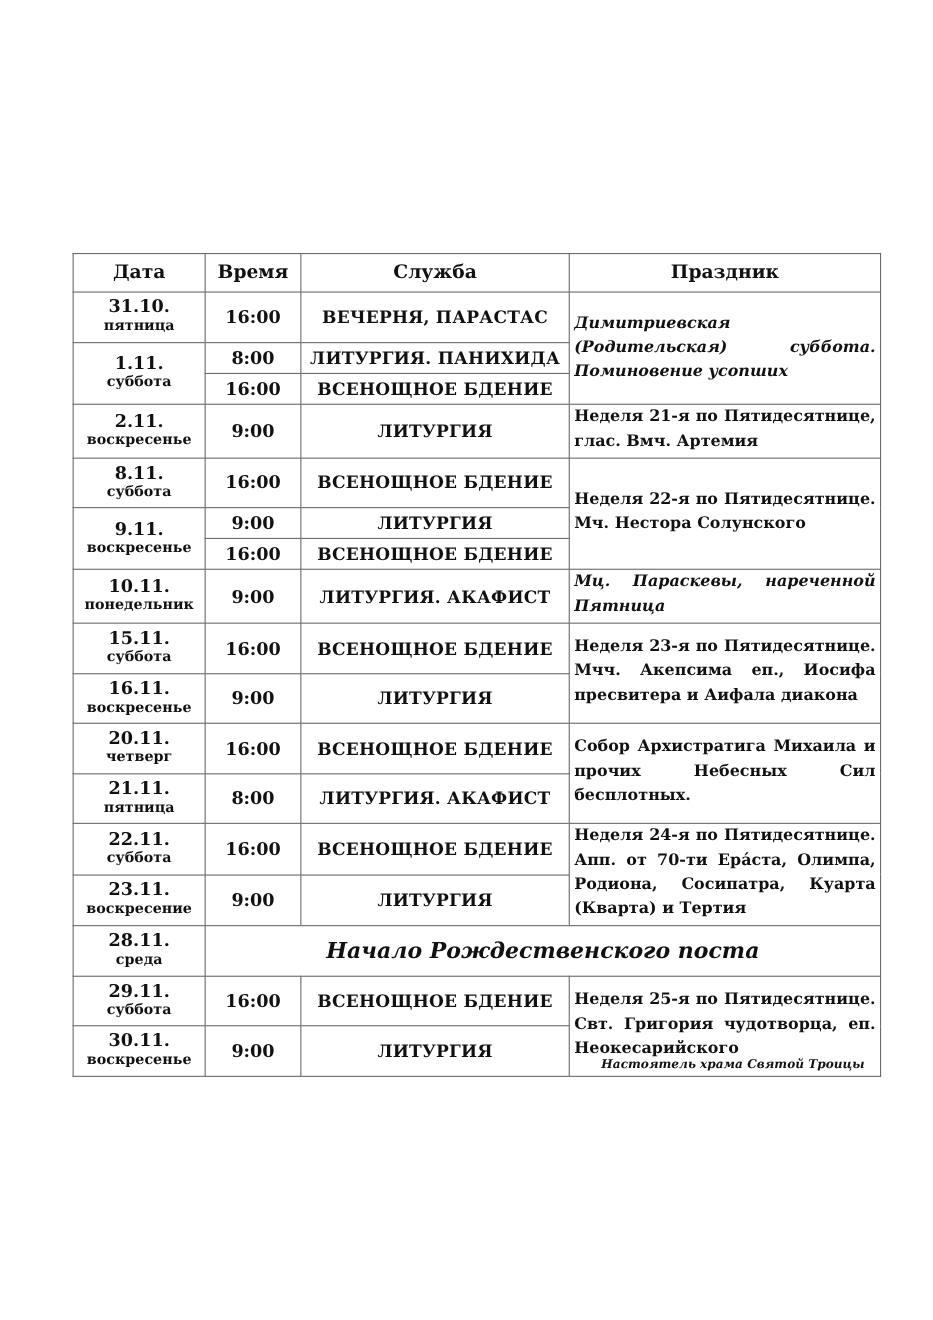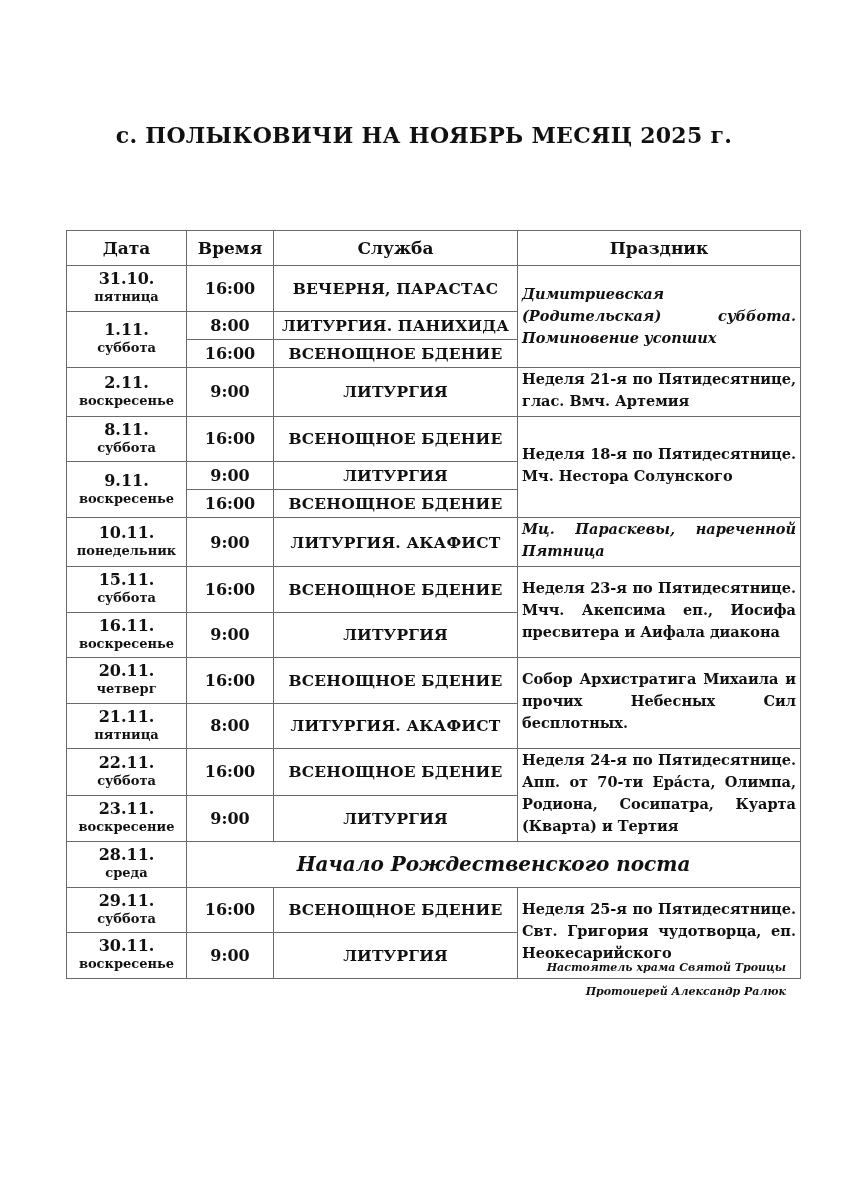--- a/index.html
+++ b/index.html
@@ -19,21 +19,20 @@
   td.feast.it { font-style: italic; }
   td.note { text-align: center; font-family: "DejaVu Serif", serif; font-weight: bold; font-style: italic; font-size: 20px; }
   tr.r { height: 45.5px; }
   tr.h { height: 16px; }
   .sign { position: absolute; right: 62px; top: 956px; text-align: right; font-family: "DejaVu Serif", serif; font-weight: bold; font-style: italic; font-size: 11px; line-height: 24px; }
 </style>
 </head>
 <body>
 
 <div class="title">
-  <div>с. ПОЛЫКОВИЧИ НА НОЯБРЬ МЕСЯЦ 2025 г.</div>
 </div>
 
 <table class="sched">
   <colgroup>
       <col class="c-date">
       <col class="c-time">
       <col class="c-svc">
       <col class="c-feast">
     </colgroup>
   <thead>
@@ -79,21 +78,21 @@
       <td class="feast mid">Неделя 21-я по Пятидесятнице, глас. Вмч. Артемия</td>
     </tr>
 
     <tr class="r">
       <td class="date">
           <span class="d">8.11.</span>
           <span class="w">суббота</span>
         </td>
       <td class="time">16:00</td>
       <td class="svc">ВСЕНОЩНОЕ БДЕНИЕ</td>
-      <td class="feast mid" rowspan="3">Неделя 18-я по Пятидесятнице. Мч. Нестора Солунского</td>
+      <td class="feast mid" rowspan="3">Неделя 22-я по Пятидесятнице. Мч. Нестора Солунского</td>
     </tr>
 
     <tr class="h">
       <td class="date" rowspan="2">
           <span class="d">9.11.</span>
           <span class="w">воскресенье</span>
         </td>
       <td class="time">9:00</td>
       <td class="svc">ЛИТУРГИЯ</td>
     </tr>
@@ -193,14 +192,13 @@
           <span class="w">воскресенье</span>
         </td>
       <td class="time">9:00</td>
       <td class="svc">ЛИТУРГИЯ</td>
     </tr>
   </tbody>
 </table>
 
 <div class="sign">
   <div>Настоятель храма Святой Троицы</div>
-  <div>Протоиерей Александр Ралюк</div>
 </div>
 
 </body></html>

